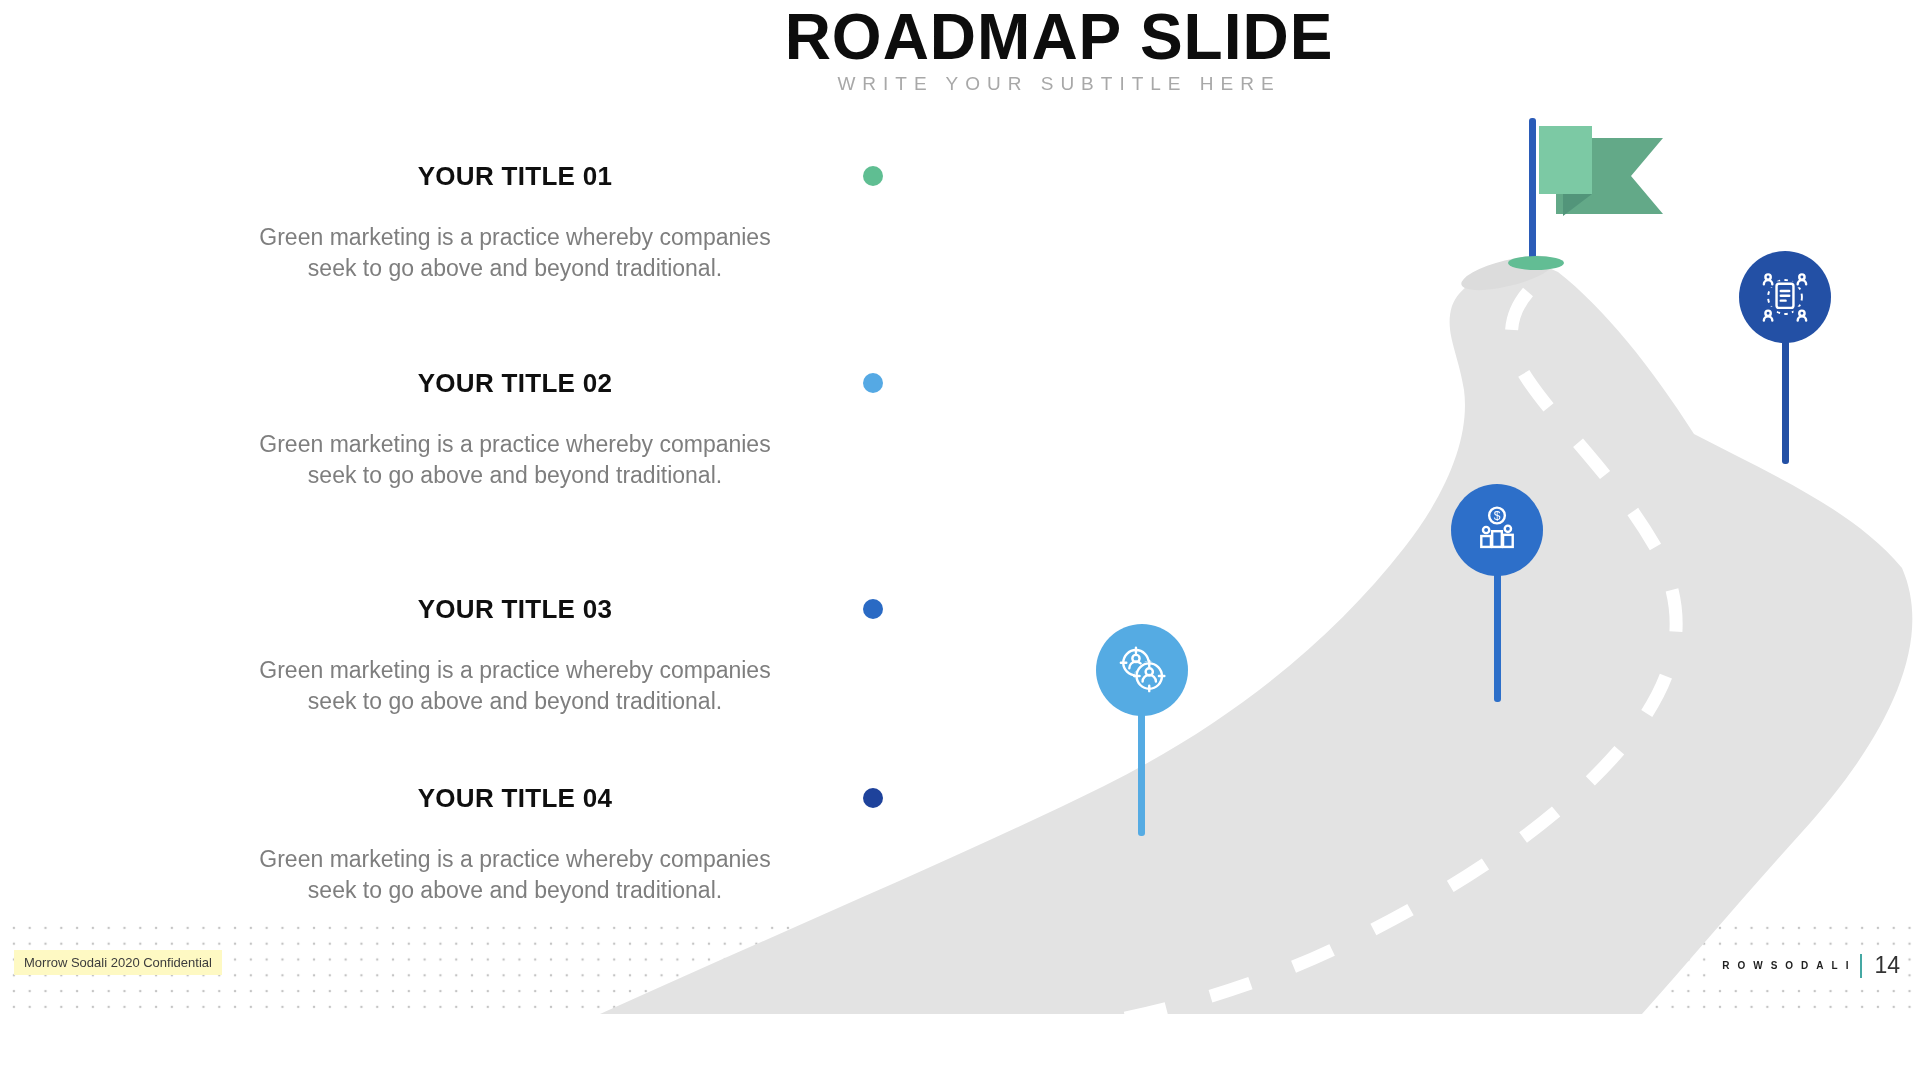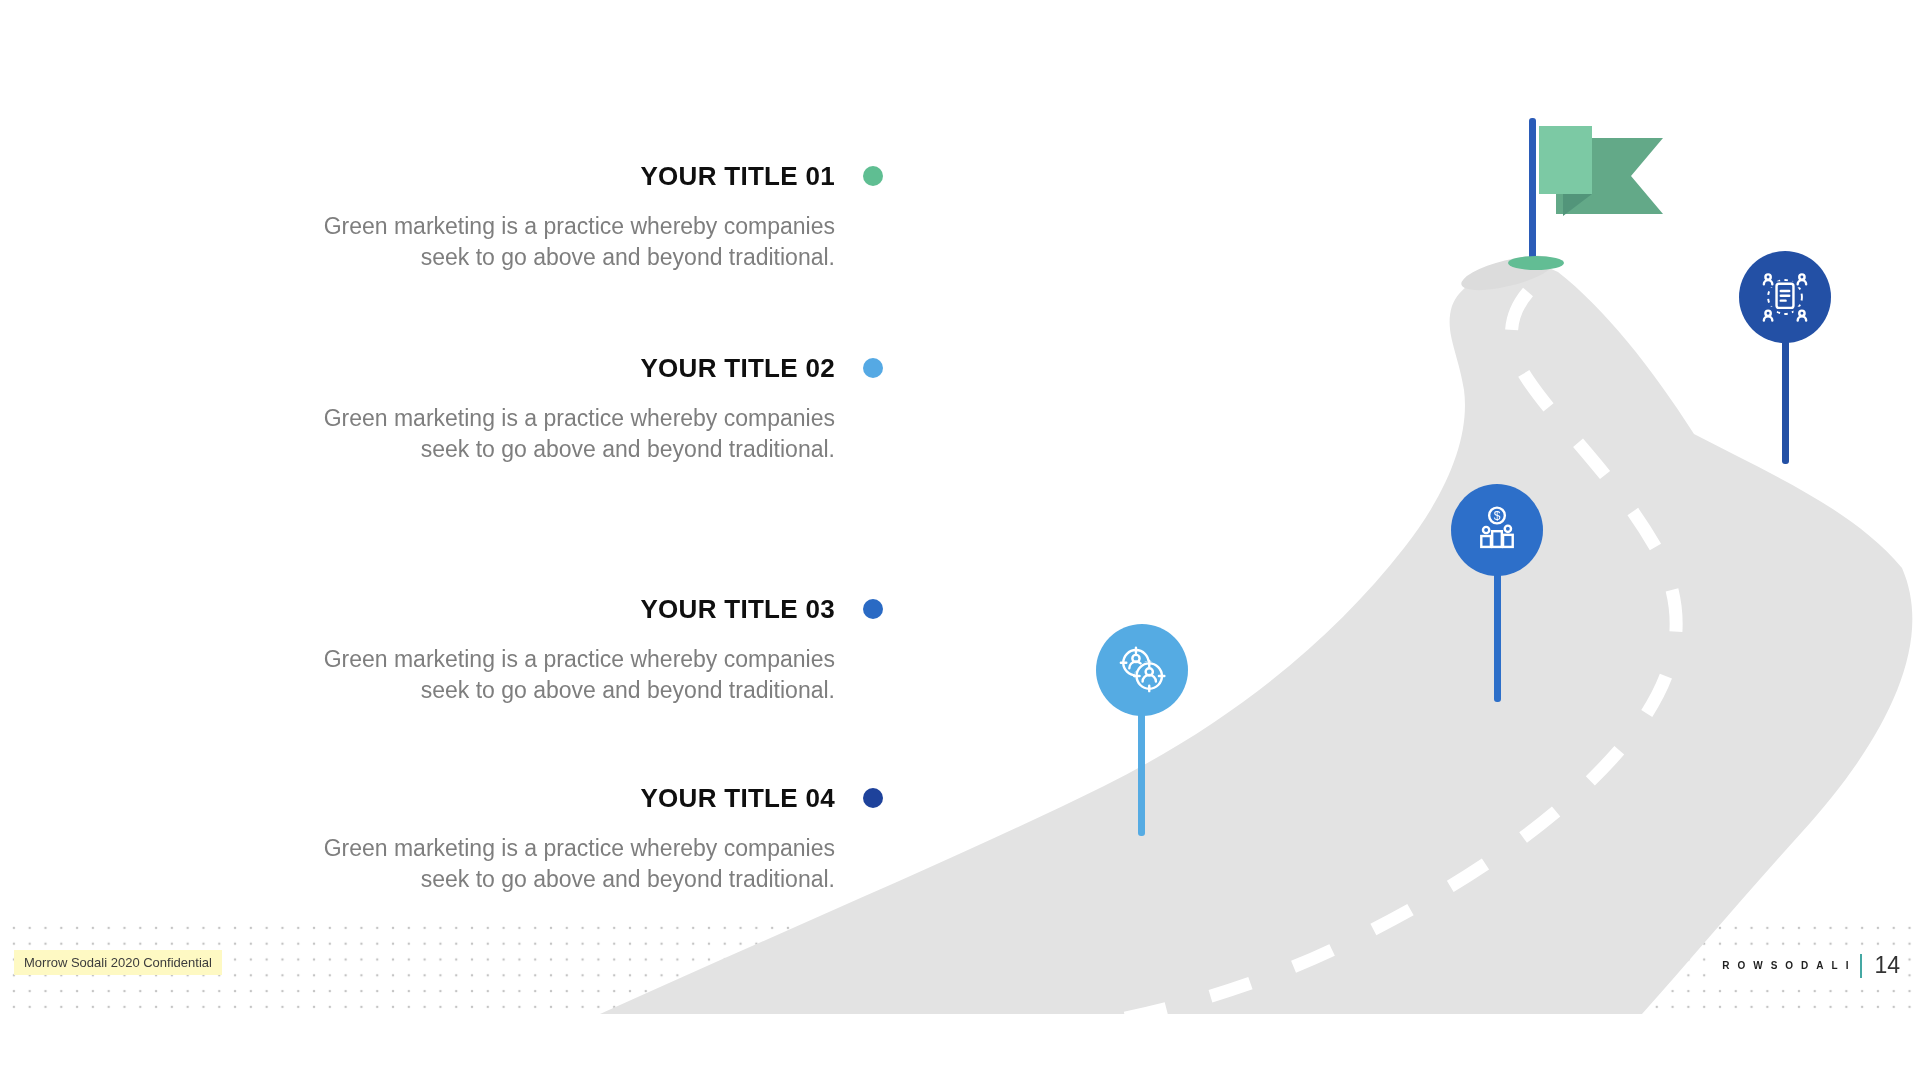--- a/index.html
+++ b/index.html
@@ -7,25 +7,25 @@
               font-family:"Liberation Sans", sans-serif; }
   .slide { position:relative; width:1920px; height:1080px; background:#fff; }
 
   
   .header { position:absolute; left:559px; top:6px; width:1000px; text-align:center; z-index:3; }
   .header h1 { font-size:64px; font-weight:900; letter-spacing:1px; color:#0d0d0d; line-height:62px; }
   .header .subtitle { margin-top:5px; font-size:19px; font-weight:500; letter-spacing:7px;
                       color:#a8a8a8; }
 
   
-  .item { position:absolute; left:195px; width:640px; text-align:right; z-index:3; }
+  .item { position:absolute; left:195px; width:640px; text-align:center; z-index:3; }
   .item h3 { font-size:26px; font-weight:700; color:#0f0f0f; line-height:34px; letter-spacing:.3px; }
-  .item p  { margin-top:18px; font-size:23px; color:#7e7e7e; line-height:31px; }
+  .item p  { margin-top:29px; font-size:23px; color:#7e7e7e; line-height:31px; }
   .item .dot { position:absolute; top:7px; right:-48px; width:20px; height:20px; border-radius:50%; }
-  .item1 { top:159px; } .item2 { top:351px; } .item3 { top:592px; } .item4 { top:781px; }
+  .item1 { top:159px; } .item2 { top:366px; } .item3 { top:592px; } .item4 { top:781px; }
 
   
   .dots-band { position:absolute; left:0; top:916px; width:1920px; height:95px; z-index:0;
     background-image:radial-gradient(circle, #c4c4c4 1.2px, transparent 1.6px);
     background-size:15.8px 15.8px; background-position:6px 4px; }
   .footer-left { position:absolute; left:14px; top:950px; z-index:1; background:#fef9c3;
     padding:5px 10px; font-size:13px; color:#3c3c3c; }
   .footer-right { position:absolute; right:14px; top:948px; z-index:1; background:#fff;
     padding:4px 6px; display:flex; align-items:center; }
   .footer-logo { font-size:10px; font-weight:700; letter-spacing:8px; color:#1f1f1f; }
@@ -49,20 +49,24 @@
 
   <div class="dots-band"></div>
 
   <div class="footer-left">Morrow Sodali 2020 Confidential</div>
   <div class="footer-right">
     <span class="footer-logo">ROWSODALI</span>
     <span class="footer-sep" style="background: rgb(69, 168, 163);"></span>
     <span class="footer-page">14</span>
   </div>
 
+  <div class="header">
+    <h1>ROADMAP SLIDE</h1>
+    <div class="subtitle">WRITE YOUR SUBTITLE HERE</div>
+  </div>
 
   <div class="item item1">
     <h3>YOUR TITLE 01</h3>
     <span class="dot" style="background: rgb(95, 190, 146);"></span>
     <p><span>Green marketing is a practice whereby companies</span><br>
        <span>seek to go above and beyond traditional.</span></p>
   </div>
   <div class="item item2">
     <h3>YOUR TITLE 02</h3>
     <span class="dot" style="background: rgb(85, 169, 228);"></span>

